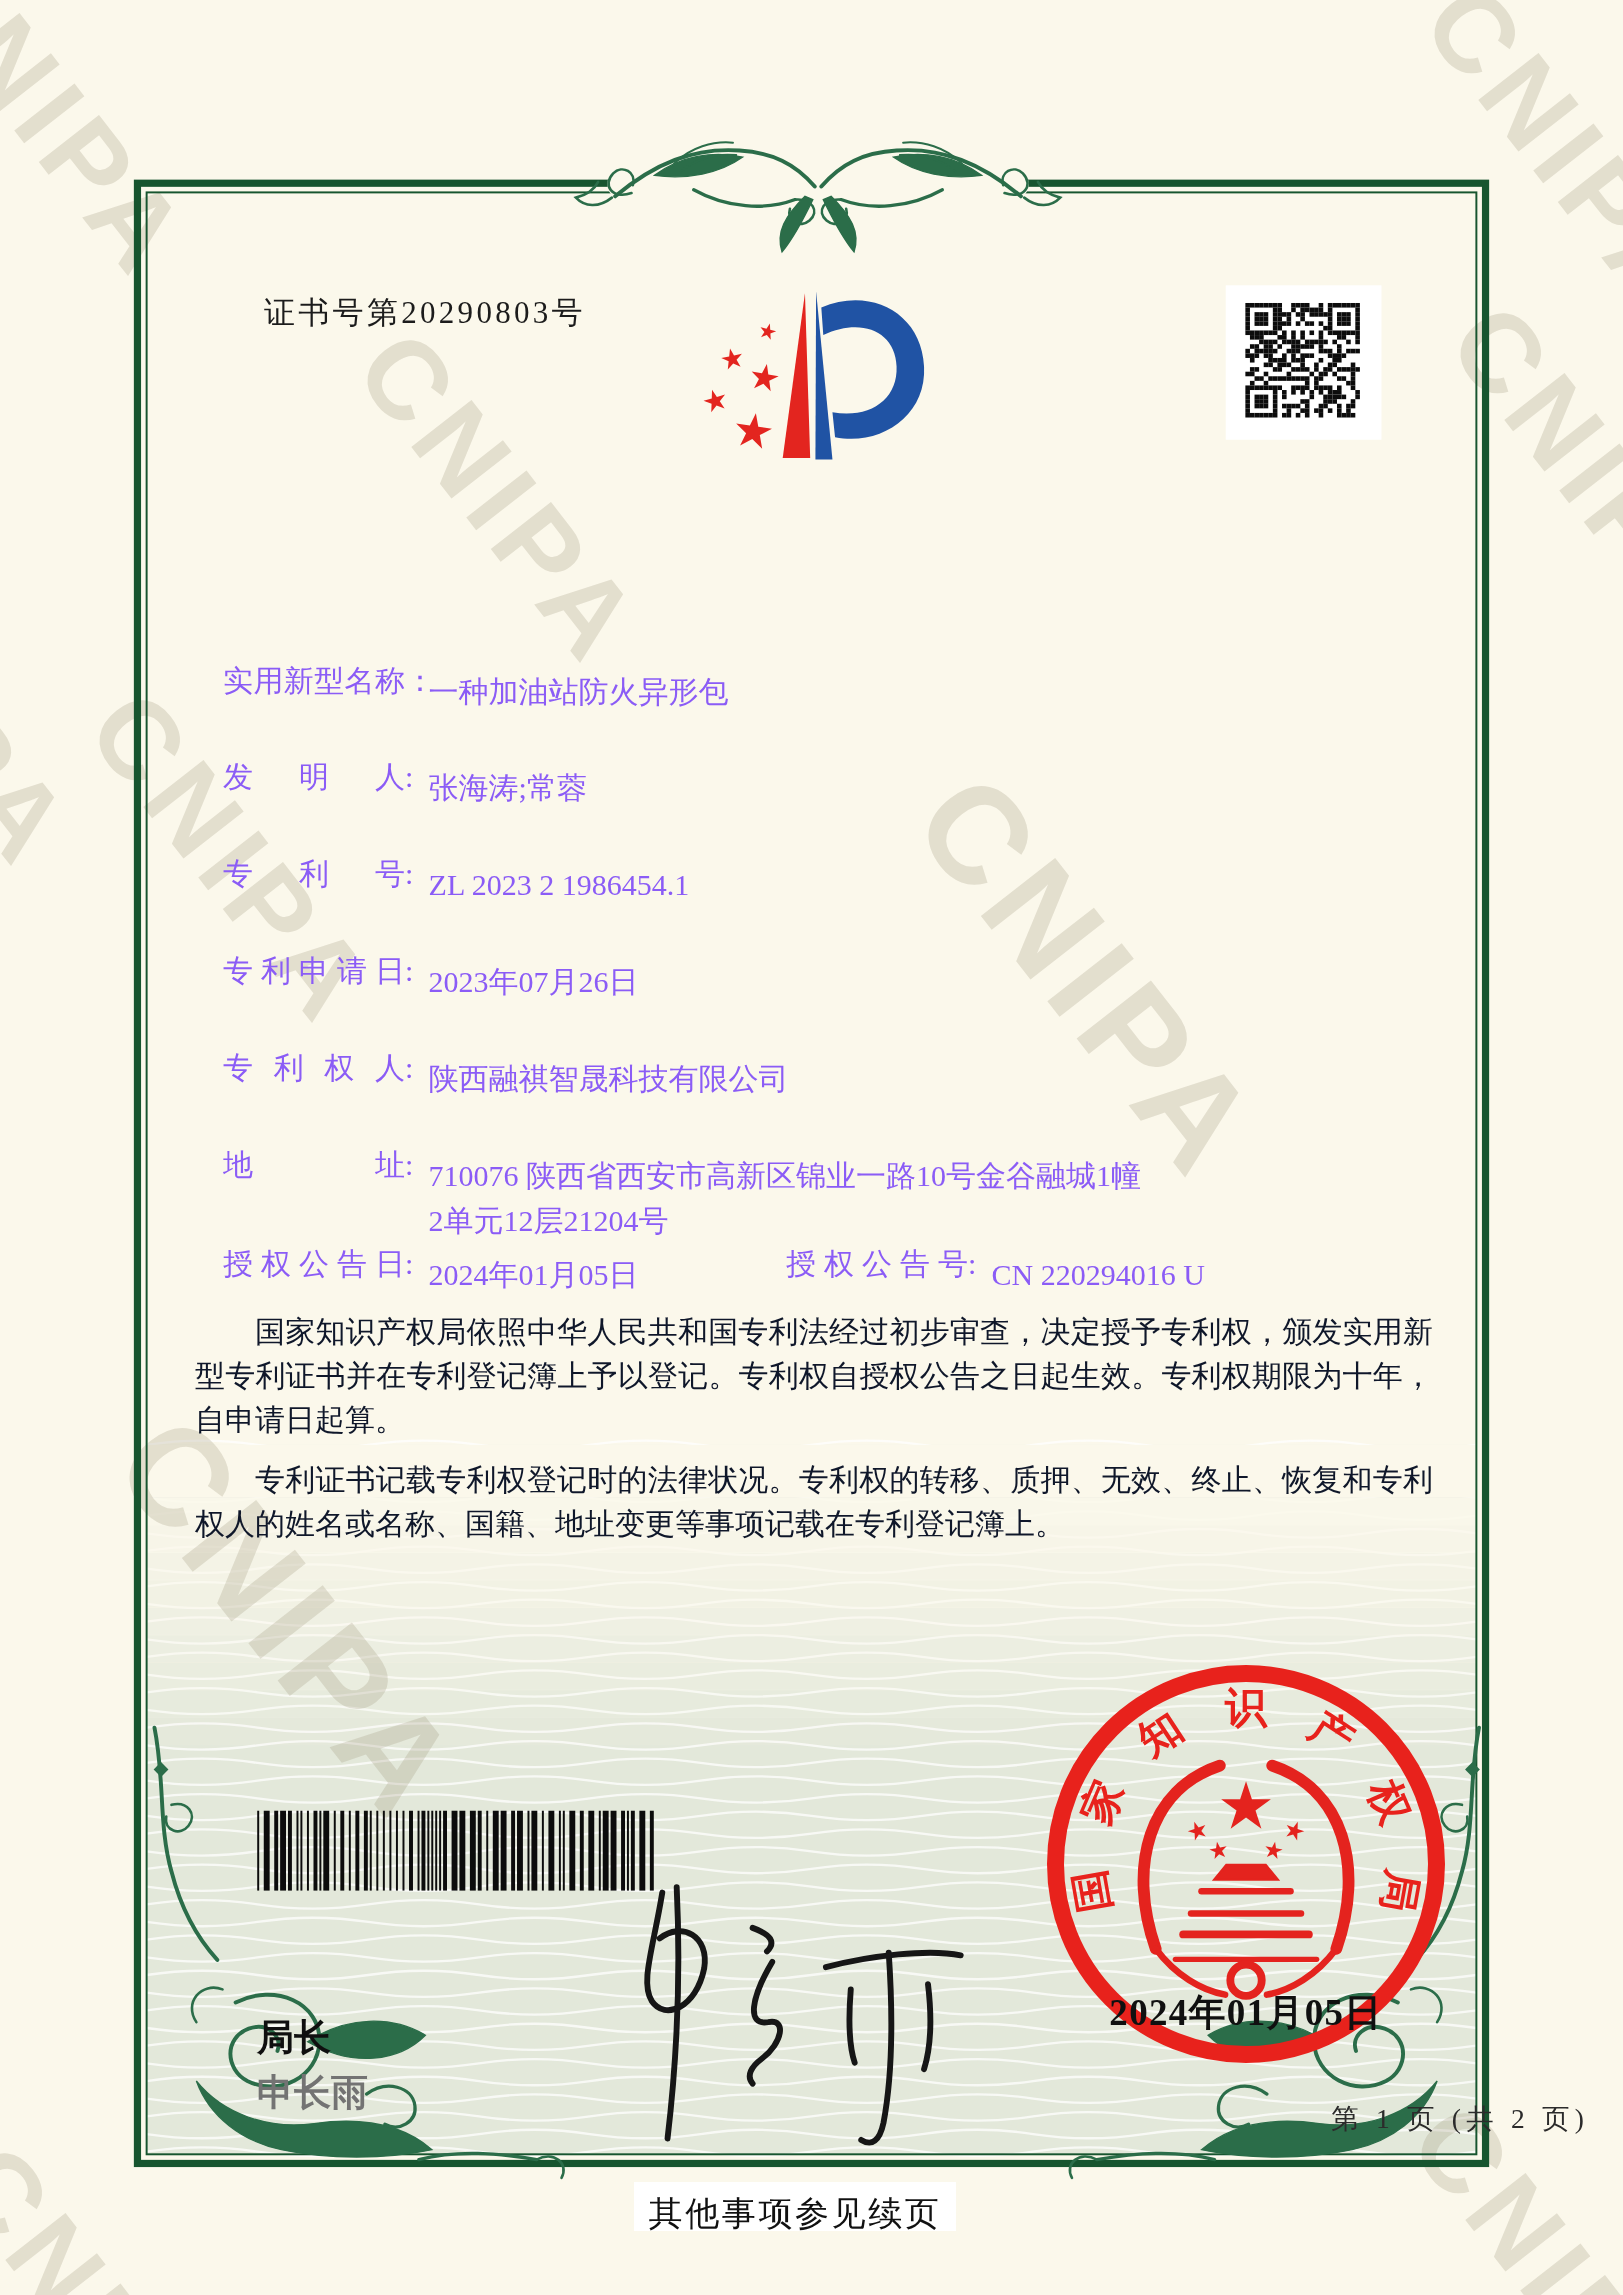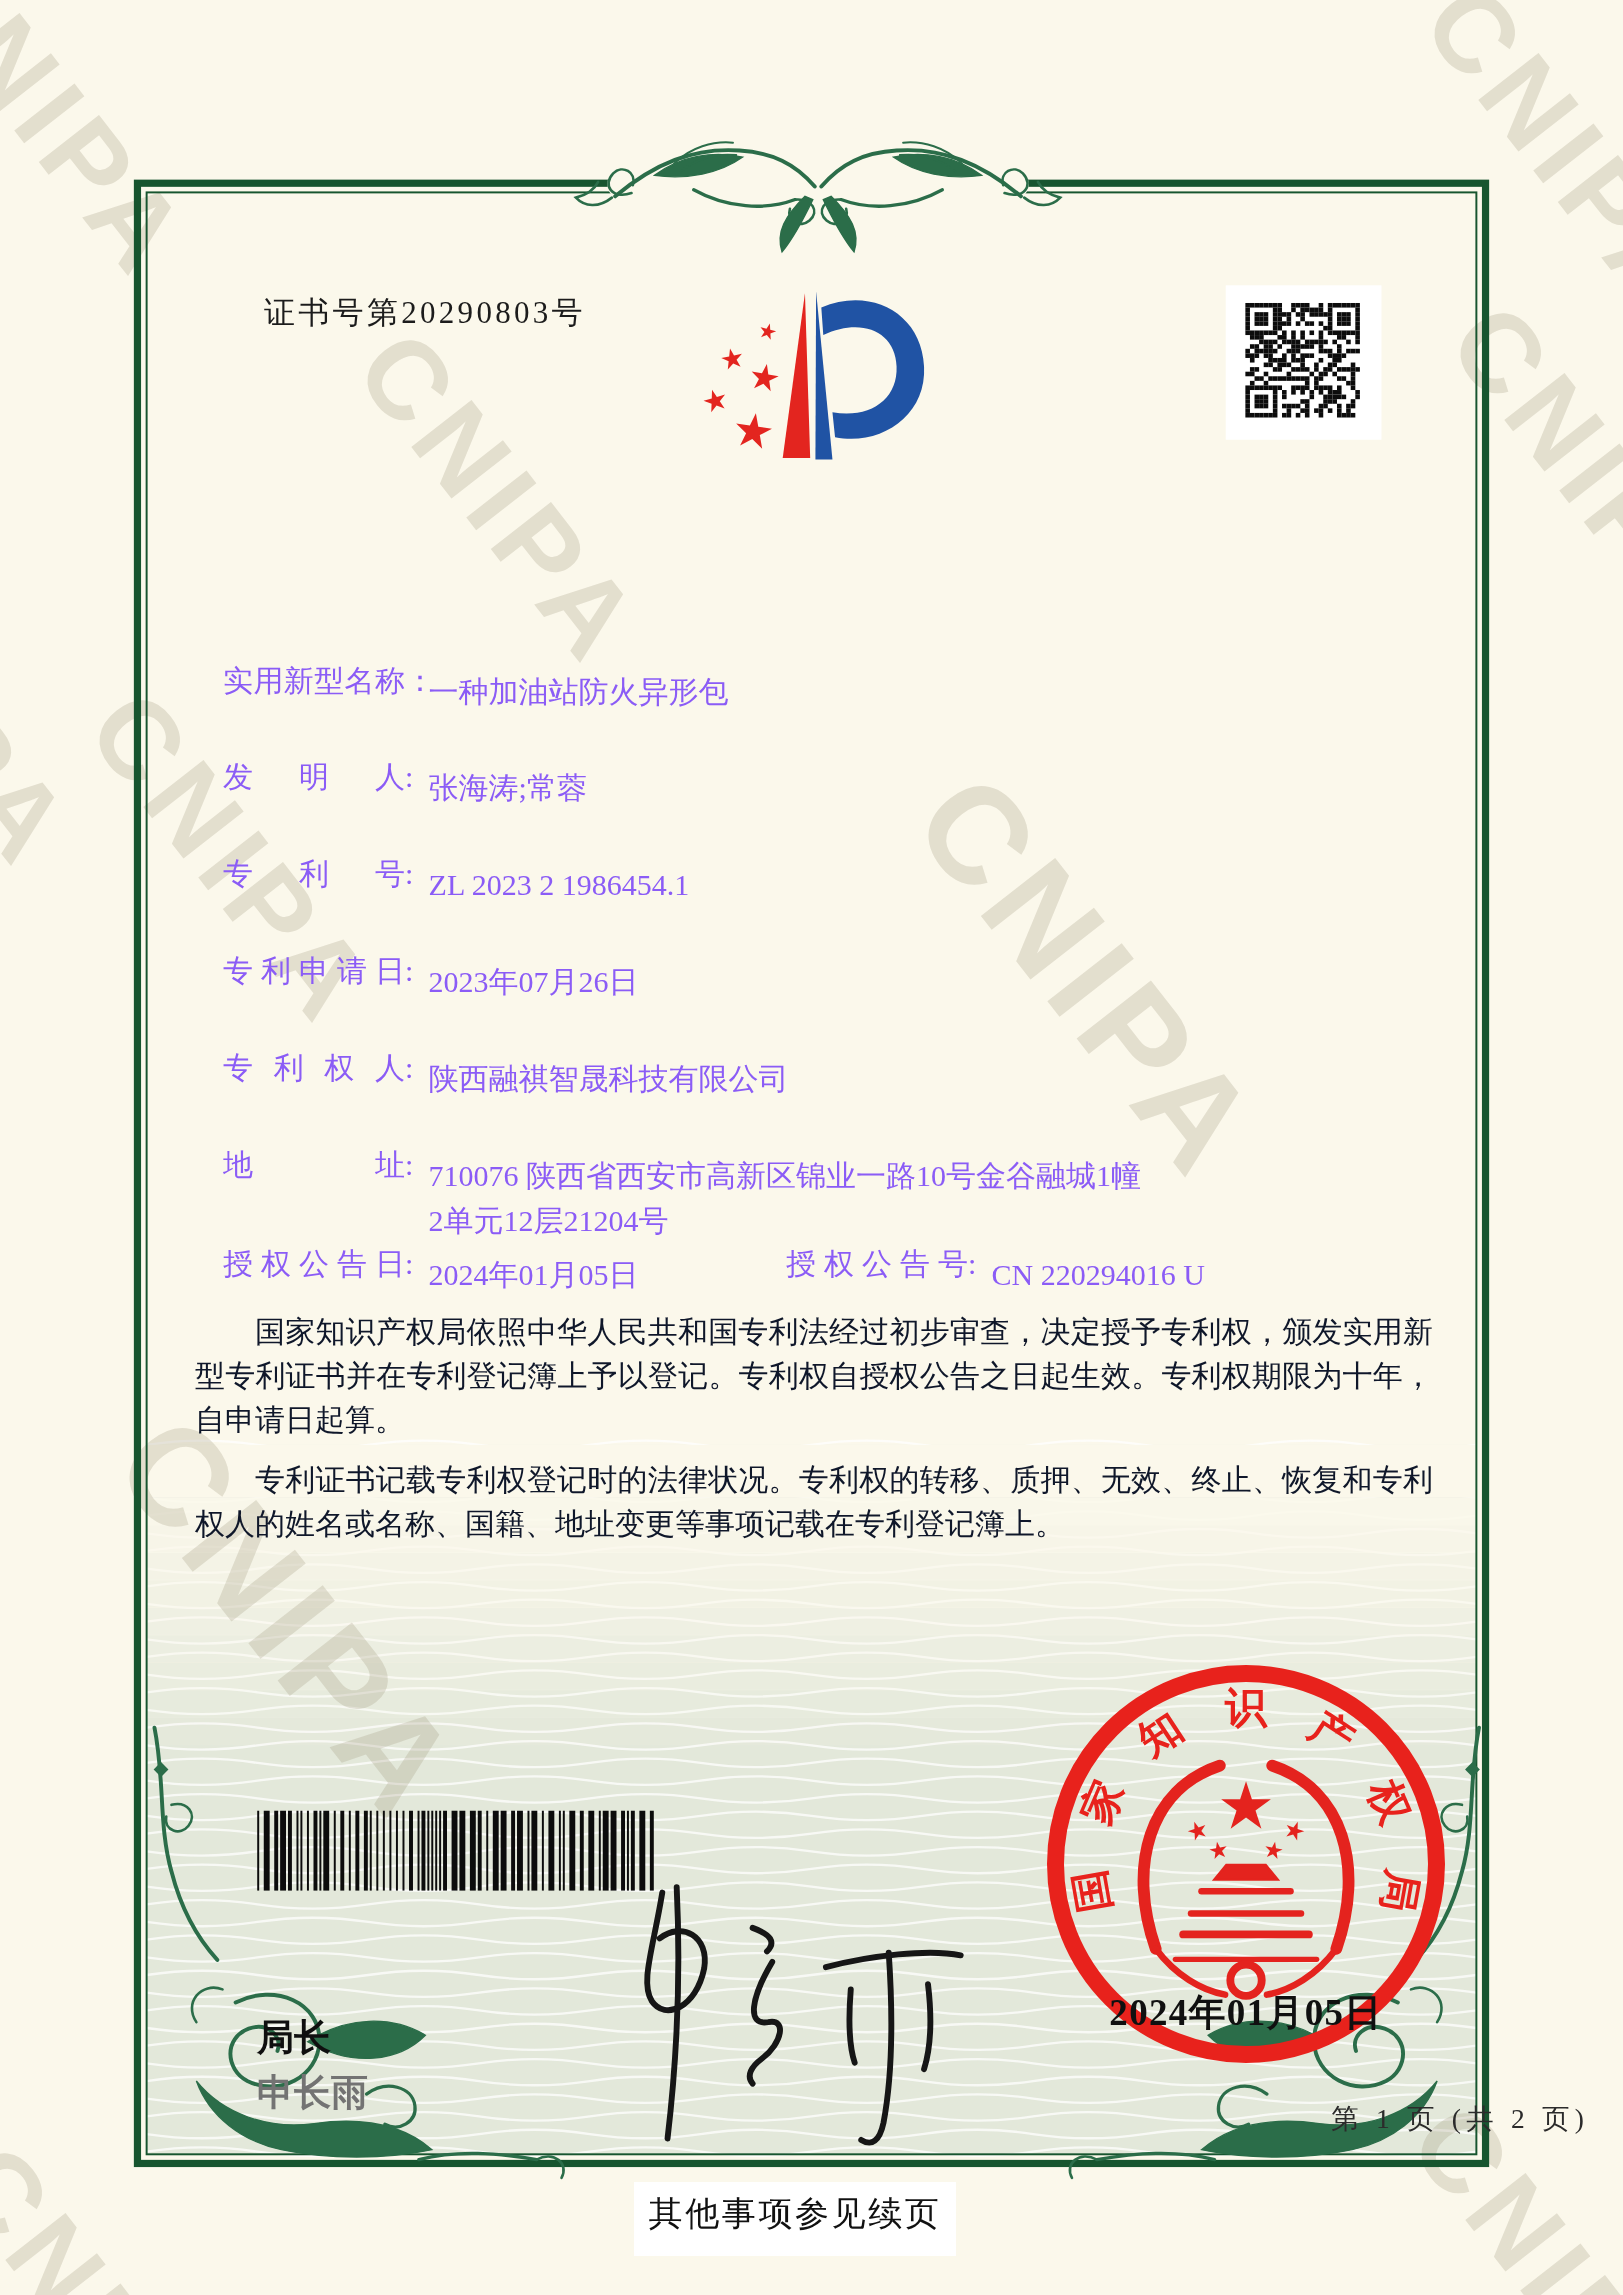--- a/index.html
+++ b/index.html
@@ -32,21 +32,21 @@
   .dname{position:absolute;left:257px;top:2068px;font:700 37px "Liberation Sans",sans-serif;color:#737373;}
   
   .seal{position:absolute;left:1047px;top:1665px;width:398px;height:398px;border:17px solid #E8221C;
         border-radius:50%;}
   .seal-ch{position:absolute;left:50%;top:50%;font:700 42px "Liberation Serif",serif;color:#E8221C;}
   .seal-date{position:absolute;left:-17px;top:306px;width:398px;text-align:center;
              font:600 37px "Liberation Serif",serif;letter-spacing:1.3px;color:#101010;}
   
   .pageinfo{position:absolute;left:0;top:2101px;width:1589px;text-align:right;
             font:27.5px "Liberation Serif",serif;letter-spacing:5.2px;color:#2b2b2b;padding-left:20px;}
-  .contbox{position:absolute;left:634px;top:2182px;width:322px;height:74px;background:#ffffff;
+  .contbox{position:absolute;left:634px;top:2182px;width:322px;height:49px;background:#ffffff;
            text-align:center;font:34px/63px "Liberation Serif",serif;letter-spacing:2.6px;color:#111;}
 </style>
 </head>
 <body>
 
 <div class="page">
 
   <svg id="deco" class="layer" viewBox="0 0 2480 3507">
     <rect x="224" y="2208" width="2032" height="1084" fill="#E3E8DA"></rect>
     <g id="waves" fill="none" stroke="#ffffff" stroke-width="3.5" opacity="0.75">

